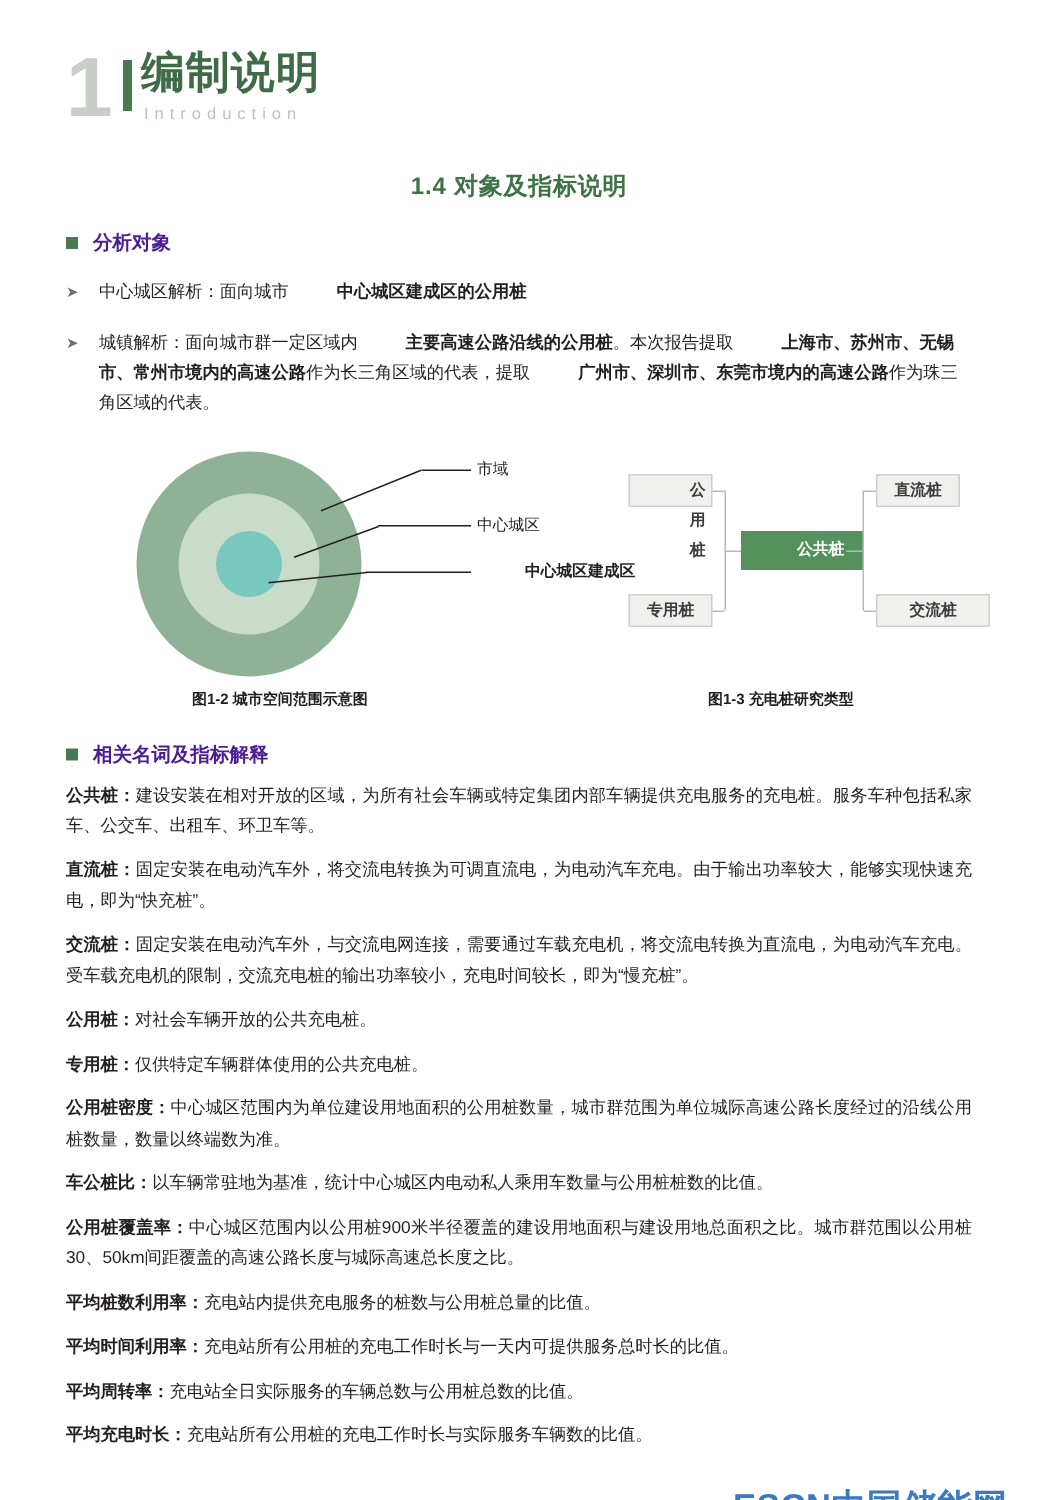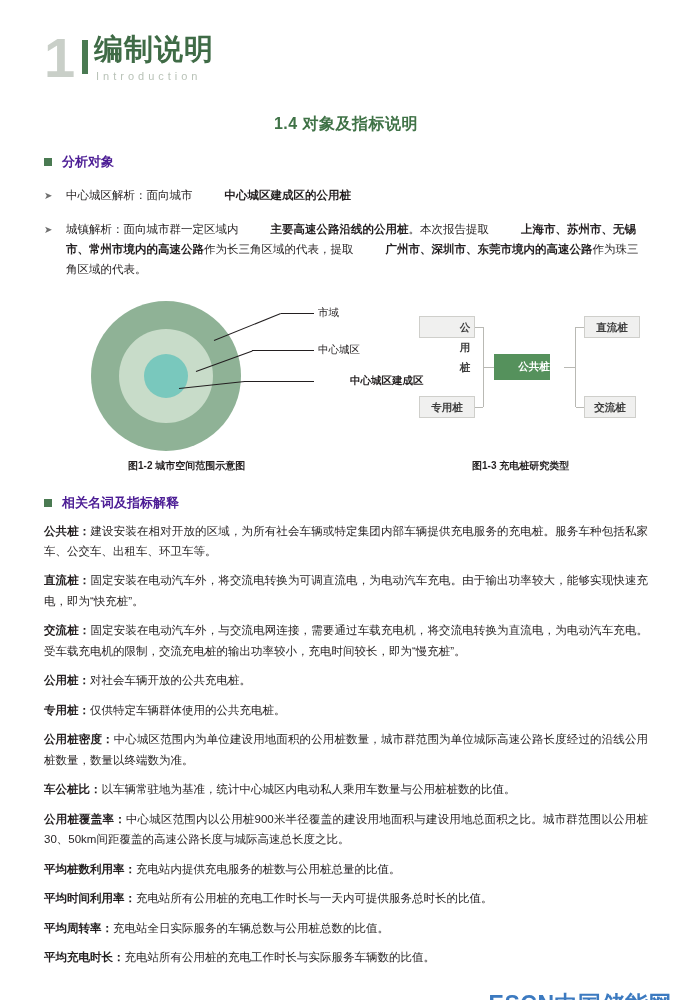--- a/index.html
+++ b/index.html
@@ -284,23 +284,23 @@
       <div class="fig-label" style="left:252px; top:10px;">市域</div>
       <div class="fig-label" style="left:252px; top:47px;">中心城区</div>
       <div class="fig-label b" style="left:252px; top:78px;">中心城区建成区</div>
 
       <div class="fig-caption" style="left:62px; top:163px;">图1-2 城市空间范围示意图</div>
     </div>
 
     <div class="fig-right">
       <div class="node node-grey" style="left:20px; top:20px; width:56px;padding-left:36px;">公用桩</div>
       <div class="node node-grey" style="left:20px; top:100px; width:56px;">专用桩</div>
-      <div class="node node-green" style="left:95px; top:58px; width:56px;padding-left:24px;">公共桩</div>
+      <div class="node node-green" style="left:95px; top:58px; width:82px;padding-left:24px;">公共桩</div>
       <div class="node node-grey" style="left:185px; top:20px; width:56px;">直流桩</div>
-      <div class="node node-grey" style="left:185px; top:100px; width:52px;">交流桩</div>
+      <div class="node node-grey" style="left:185px; top:100px; width:76px;">交流桩</div>
 
       <div class="conn" style="left:84px; top:31px; width:1px; height:80px;"></div>
       <div class="conn" style="left:76px; top:31px; width:8px; height:1px;"></div>
       <div class="conn" style="left:76px; top:111px; width:8px; height:1px;"></div>
       <div class="conn" style="left:84px; top:71px; width:11px; height:1px;"></div>
 
       <div class="conn" style="left:176px; top:31px; width:1px; height:80px;"></div>
       <div class="conn" style="left:177px; top:31px; width:8px; height:1px;"></div>
       <div class="conn" style="left:177px; top:111px; width:8px; height:1px;"></div>
       <div class="conn" style="left:165px; top:71px; width:11px; height:1px;"></div>

